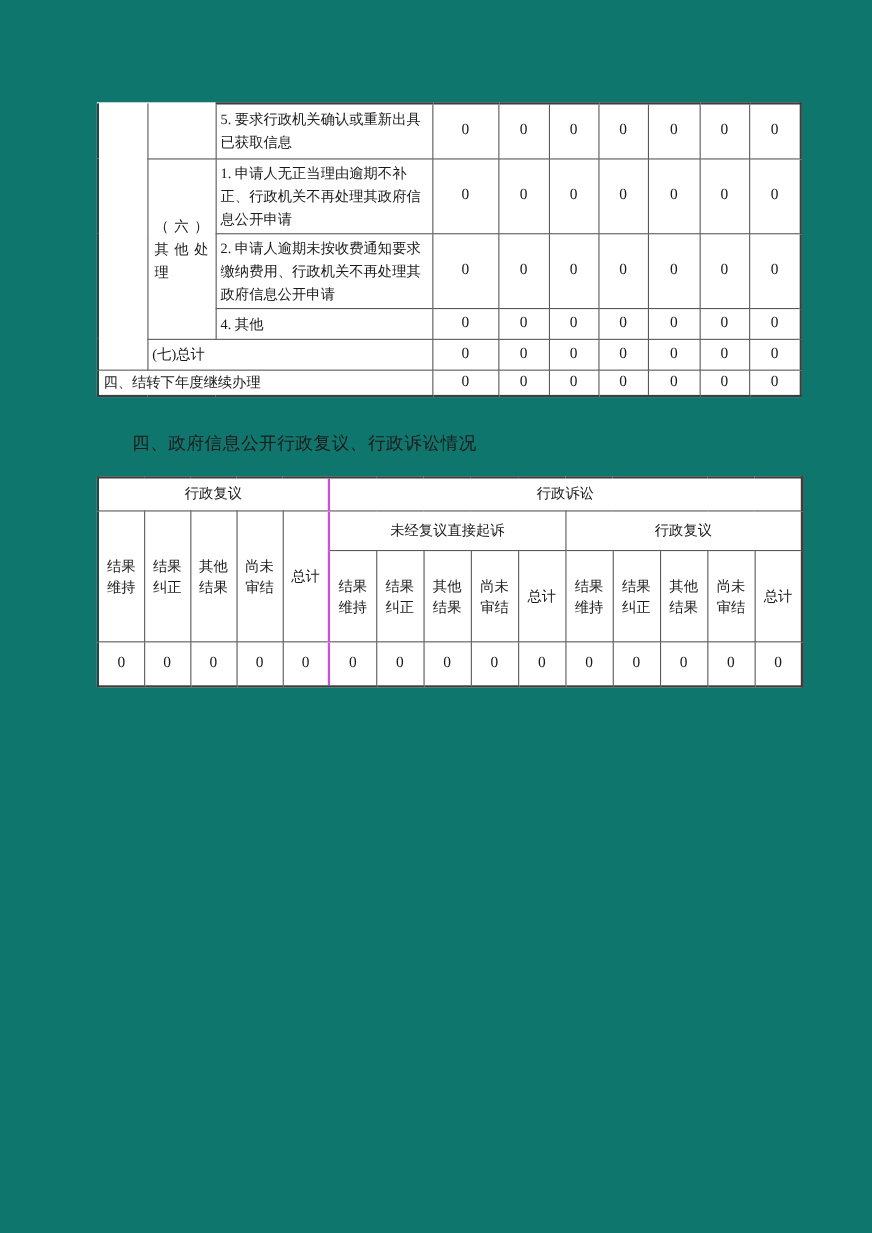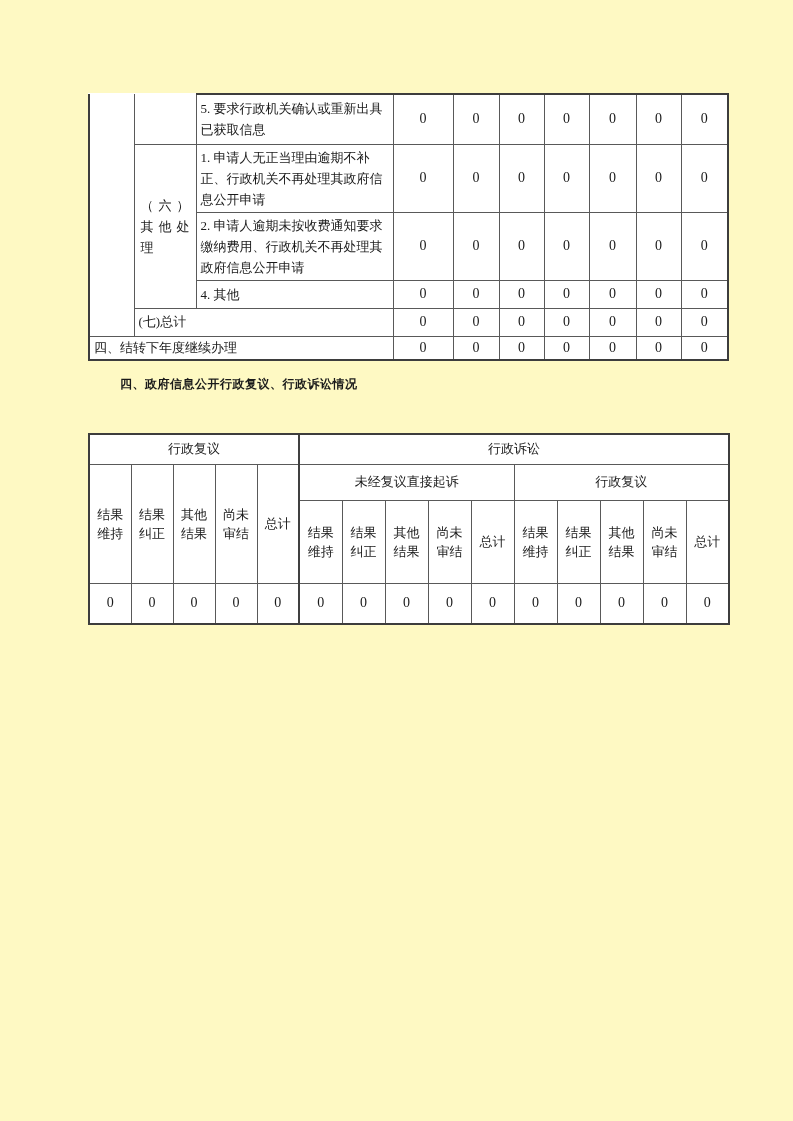--- a/index.html
+++ b/index.html
@@ -1,42 +1,42 @@
 <!DOCTYPE html>
 <html><head>
 <meta charset="utf-8">
 <style>
   html,body{margin:0;padding:0;background:#ffffff;}
   .page{
-    position:relative;width:793px;height:1121px;background:#fef9c3;
+    position:relative;width:793px;height:1121px;background:#0f766e;
     font-family:"Liberation Serif","DejaVu Serif",serif;color:#1a1a1a;
     overflow:hidden;margin:0 auto;
   }
   table{border-collapse:collapse;table-layout:fixed;position:absolute;background:#fff;}
   td,th{border:1px solid #595959;vertical-align:middle;font-weight:normal;
         overflow:hidden;box-sizing:border-box;}
   
   .bt{border-top:2px solid #3d3d3d;}
   .bb{border-bottom:2px solid #3d3d3d;}
   .bl{border-left:2px solid #3d3d3d;}
   .br{border-right:2px solid #3d3d3d;}
-  .thickl{border-left:2px solid #404040;}
+  .thickl{border-left:2px solid #d946ef;}
   .noTop{border-top:none;}
   
   .desc{text-align:left;font-size:13px;line-height:21px;padding:2px 4px;}
   .num{text-align:center;font-size:14px;padding:0;}
   .vlabel{text-align:justify;text-justify:inter-ideograph;font-size:13px;
           line-height:21px;padding:14px 6px;}
   .plain{text-align:left;font-size:13px;padding:2px 4px;}
   .hdr{text-align:center;font-size:13px;line-height:20px;padding:0;}
   .colhdr{text-align:center;font-size:13px;line-height:19px;padding:3px 2px;}
   #table1{left:88px;top:93px;}
   #table2{left:88px;top:433px;}
   #section-heading{
-    position:absolute;left:120px;top:376px;font-size:12px;font-weight:bold;
+    position:absolute;left:120px;top:393px;font-size:16px;font-weight:normal;
     letter-spacing:0.5px;white-space:nowrap;
   }
 </style>
 </head>
 <body>
 
 <div class="page">
 
   <table id="table1">
     <colgroup>

